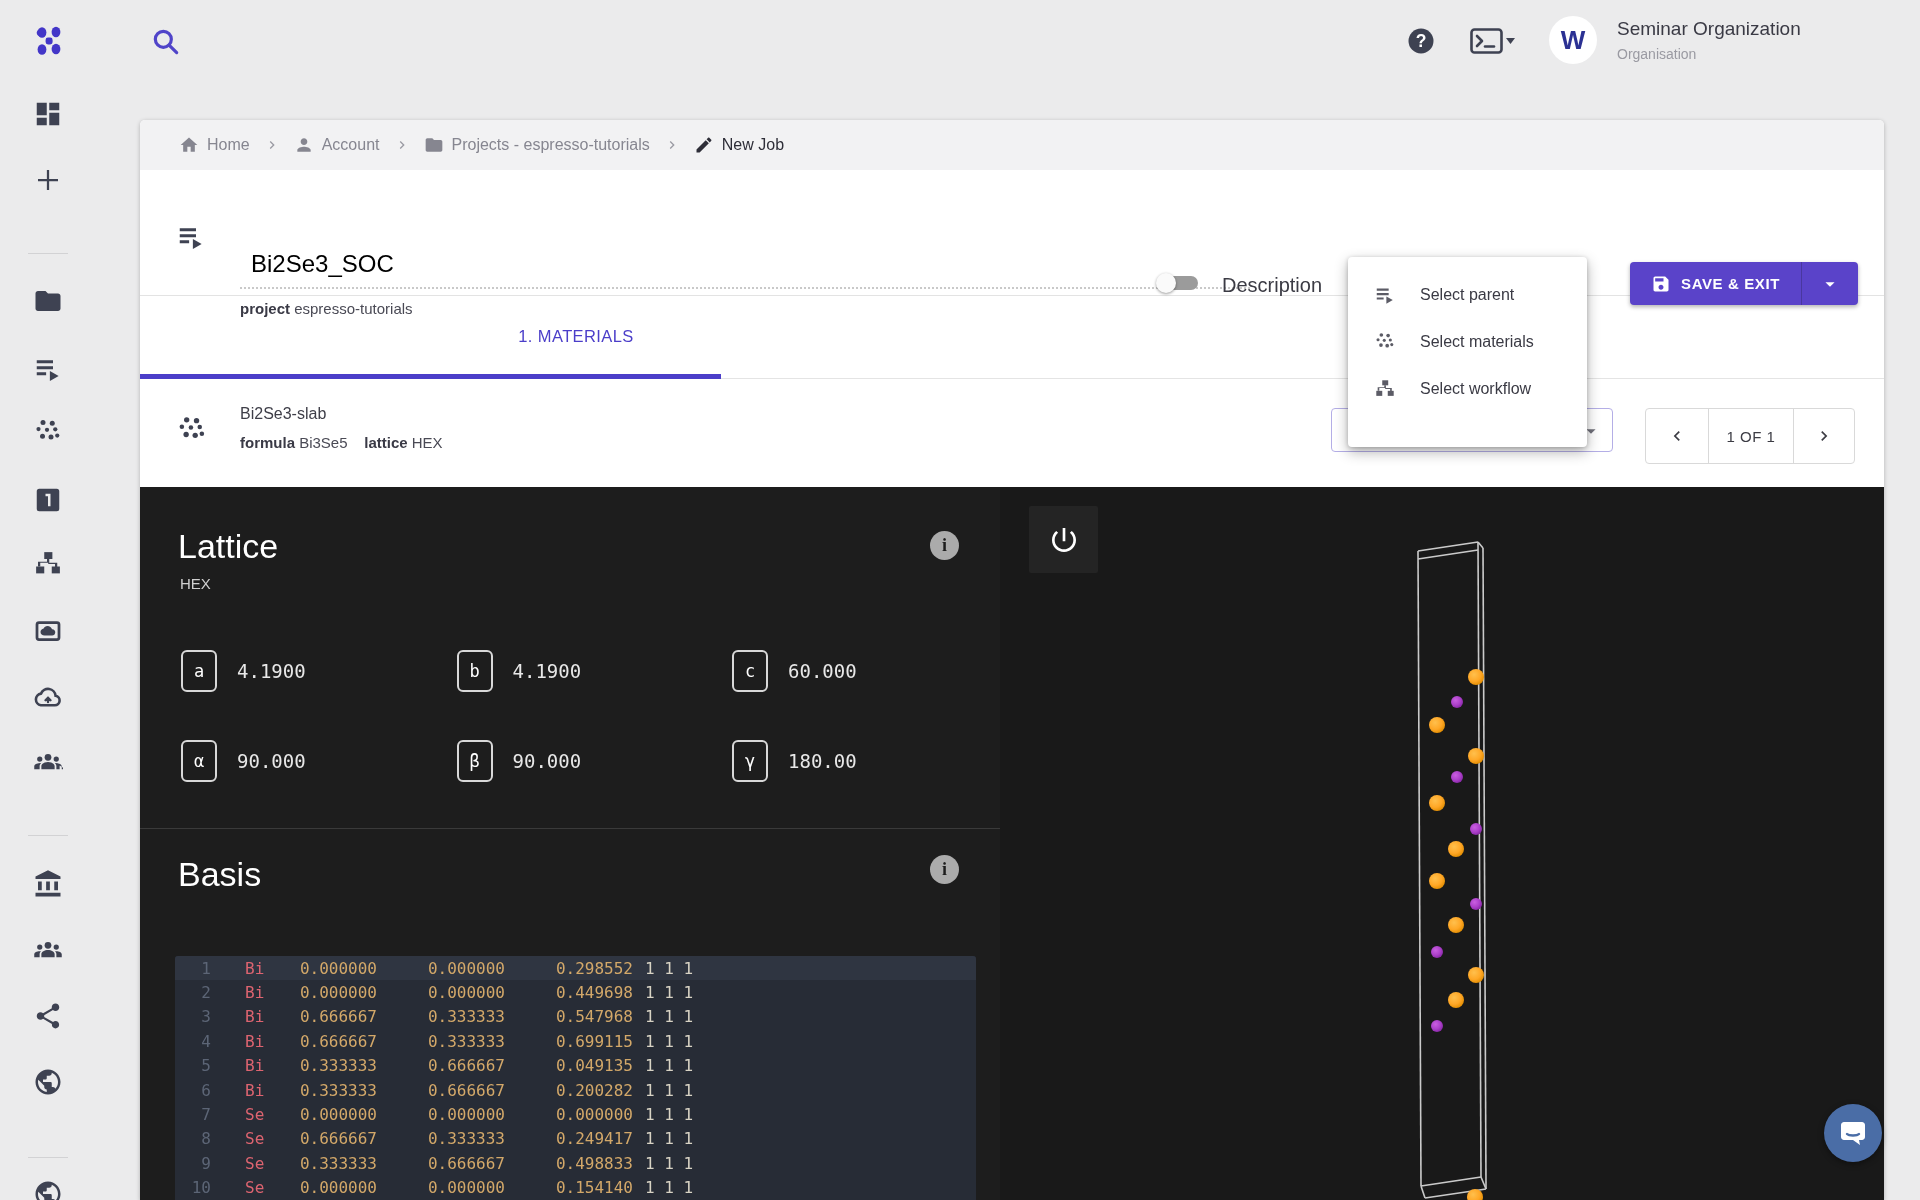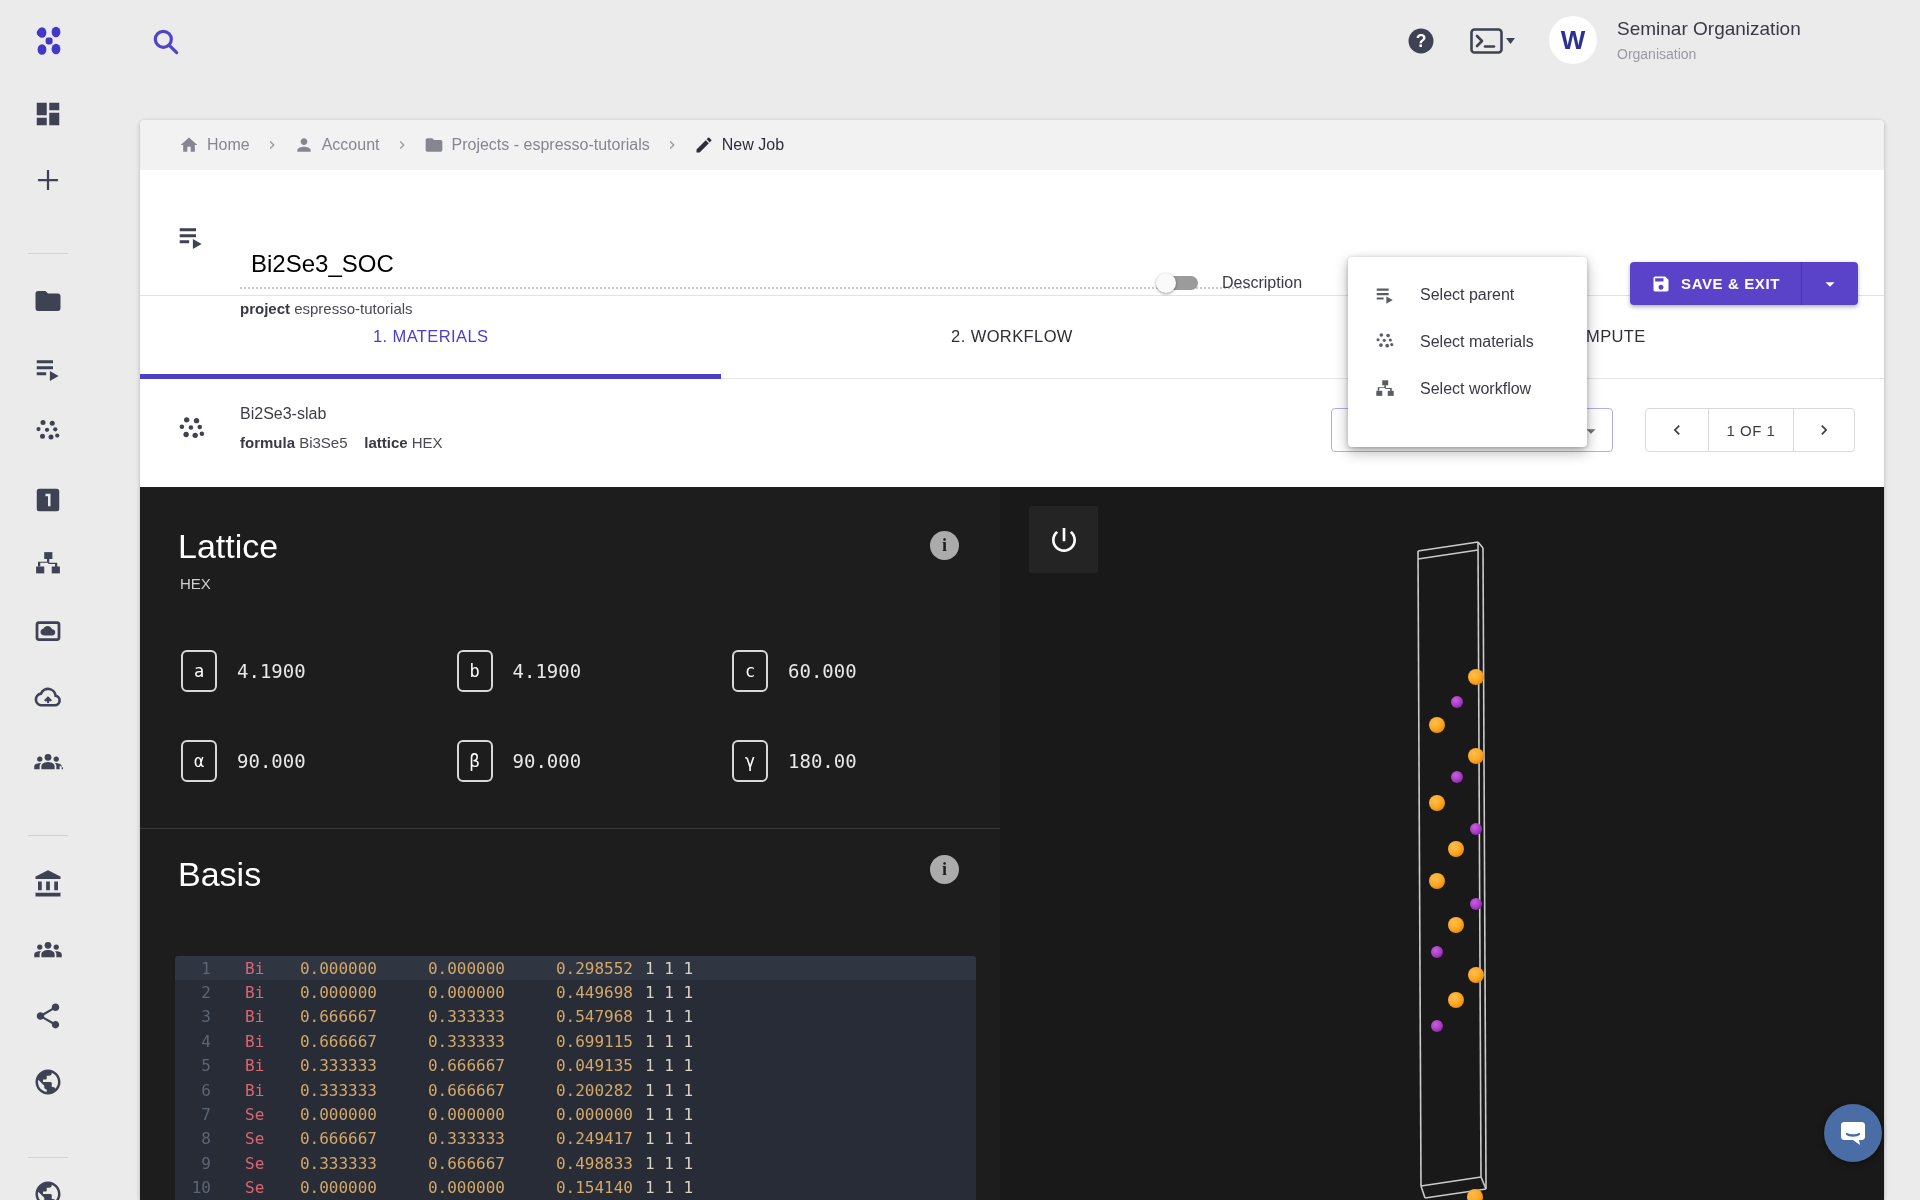--- a/index.html
+++ b/index.html
@@ -38,21 +38,21 @@
   #job-icon{left:36px;top:52px;width:30px;height:30px;}
   #job-icon svg{fill:#3e4252;width:30px;height:30px;}
   #job-title{left:100px;top:80px;font-size:24px;color:#000000;margin-left:11px;}
   #job-dotted{left:100px;top:117px;width:1010px;border-bottom:2px dotted #c9c9c9;}
   #job-project{left:100px;top:130px;font-size:15px;color:#4a4a55;}
   #job-project b{color:#3a3a46;}
   #desc-toggle{left:1016px;top:100px;width:48px;height:26px;cursor:pointer;}
   #desc-toggle .track{position:absolute;left:8px;top:6px;width:34px;height:14px;border-radius:7px;background:#9b9b9b;}
   #desc-toggle .knob{position:absolute;left:0;top:3px;width:20px;height:20px;border-radius:50%;
        background:#fafafa;box-shadow:0 1px 3px rgba(0,0,0,.4);}
-  #desc-label{left:1082px;top:104px;font-size:16px;color:#3b3b44;}
+  #desc-label{left:1082px;top:104px;font-size:20px;color:#3b3b44;}
   #job-actions-select{left:1208px;top:92px;width:238px;height:43px;border:1px solid #b6b6bc;border-radius:4px;
        box-sizing:border-box;display:flex;align-items:center;padding:0 12px;cursor:pointer;background:#fff;}
   #job-actions-select .lbl{font-size:16px;color:#8f8f97;flex:1;}
   #job-actions-select svg{width:22px;height:22px;fill:#70707a;}
   #save-btn{left:1490px;top:92px;width:228px;height:43px;border-radius:4px;background:#5a43c9;
        box-shadow:0 2px 4px rgba(0,0,0,.3);display:flex;color:#ffffff;cursor:pointer;}
   #save-main{flex:1;display:flex;align-items:center;justify-content:center;gap:10px;
        font-size:15px;font-weight:bold;letter-spacing:.6px;}
   #save-main svg{width:20px;height:20px;fill:#fff;}
   #save-caret{width:56px;border-left:1px solid #49379f;display:flex;align-items:center;justify-content:center;}
@@ -66,21 +66,21 @@
   
   #material-row{left:0;top:258px;width:1744px;height:109px;text-decoration:underline;}
   #material-icon{left:36px;top:36px;width:32px;height:32px;}
   #material-icon svg{fill:#3e4252;width:32px;height:32px;}
   #material-name{left:100px;top:27px;font-size:16px;color:#3e3e48;}
   #material-meta{left:100px;top:56px;font-size:15px;color:#4a4a55;}
   #material-meta b{color:#3a3a46;}
   #material-select{left:1191px;top:30px;width:282px;height:44px;border:1px solid #b4aee6;border-radius:4px;
        box-sizing:border-box;background:#fff;cursor:pointer;}
   #material-select svg{position:absolute;right:10px;top:11px;width:22px;height:22px;fill:#70707a;}
-  #pagination{left:1505px;top:30px;width:210px;height:44px;border:1px solid #d9d9d9;border-radius:4px;
+  #pagination{left:1505px;top:30px;width:210px;height:56px;border:1px solid #d9d9d9;border-radius:4px;
        box-sizing:border-box;display:flex;background:#fff;}
   .pg-cell{display:flex;align-items:center;justify-content:center;color:#3c3c44;}
   .pg-prev{width:62px;border-right:1px solid #d9d9d9;cursor:pointer;}
   .pg-next{width:60px;border-left:1px solid #d9d9d9;cursor:pointer;}
   .pg-label{flex:1;font-size:15px;font-weight:500;letter-spacing:.5px;}
   .pg-cell svg{width:20px;height:20px;fill:#3c3c44;}
   
   #actions-menu{left:1208px;top:137px;width:239px;height:190px;background:#fff;border-radius:4px;
        box-shadow:0 5px 14px rgba(0,0,0,.3),0 1px 4px rgba(0,0,0,.2);z-index:50;}
   .menu-item{position:absolute;left:0;width:239px;height:47px;display:flex;align-items:center;
@@ -344,21 +344,20 @@
       <div id="save-caret">
         <svg viewBox="0 0 24 24">
             <path d="M7 10l5 5 5-5z"></path>
           </svg>
       </div>
     </div>
   </div>
 
   <div id="tabbar" class="abs">
       <div class="tab active">1. MATERIALS<div id="tab-underline"></div></div>
-      <div class="tab">2. WORKFLOW</div>
       <div class="tab">3. COMPUTE</div>
     </div>
 
   <div id="material-row" class="abs">
     <div id="material-icon" class="abs">
         <svg viewBox="0 0 24 24">
           <circle cx="8" cy="4.4" r="2"></circle>
           <circle cx="15.4" cy="5" r="2"></circle>
           <circle cx="4.4" cy="9.6" r="1.7"></circle>
           <circle cx="11.2" cy="10.2" r="1.7"></circle>

